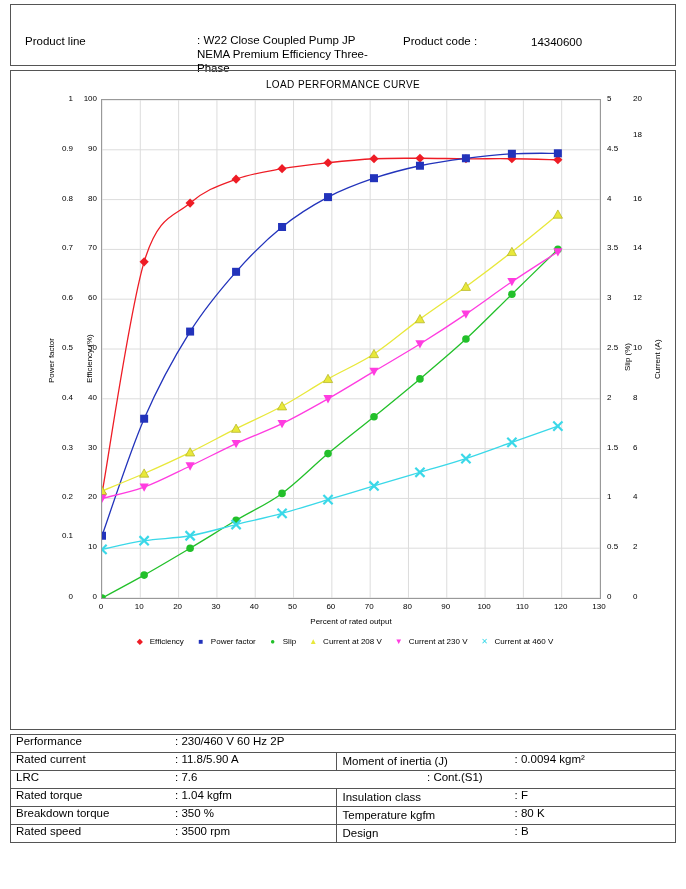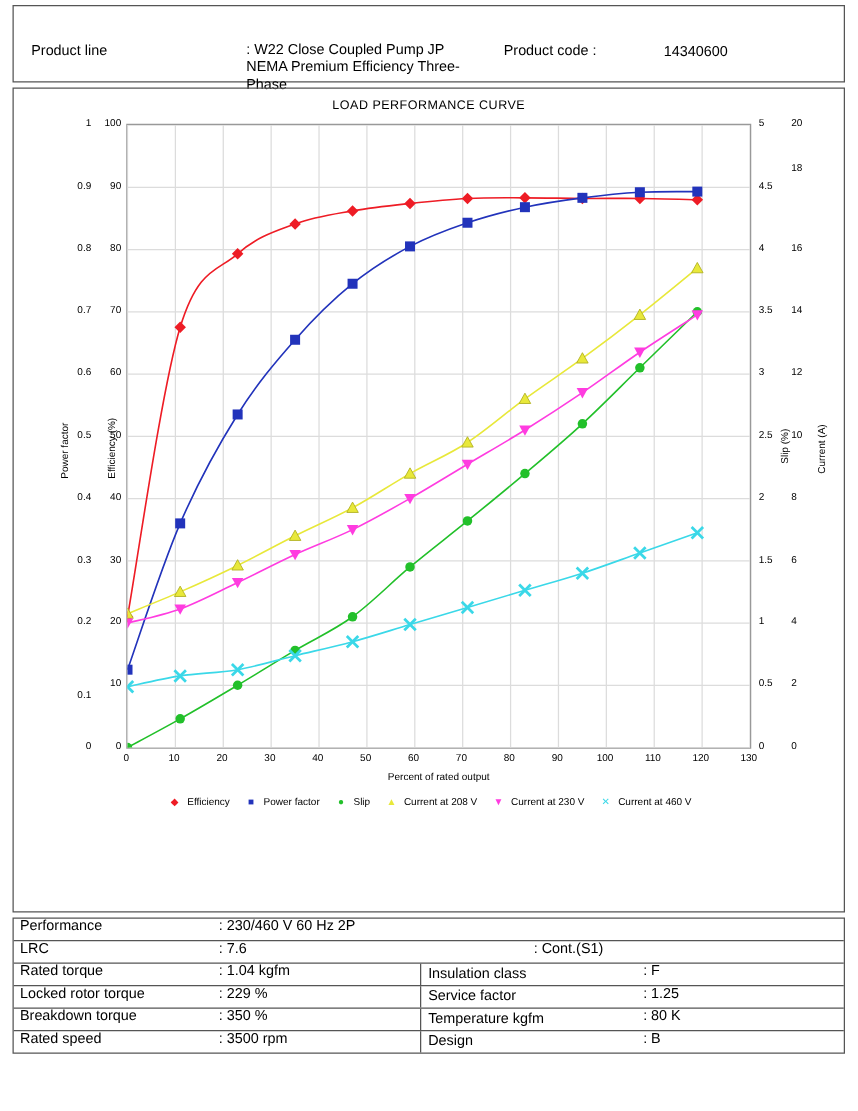--- a/index.html
+++ b/index.html
@@ -299,21 +299,21 @@
         <div class="axis-lbl" style="left: 271.538px; top: 531px; width: 20px; text-align: center;">50</div>
         <div class="axis-lbl" style="left: 309.846px; top: 531px; width: 20px; text-align: center;">60</div>
         <div class="axis-lbl" style="left: 348.154px; top: 531px; width: 20px; text-align: center;">70</div>
         <div class="axis-lbl" style="left: 386.462px; top: 531px; width: 20px; text-align: center;">80</div>
         <div class="axis-lbl" style="left: 424.769px; top: 531px; width: 20px; text-align: center;">90</div>
         <div class="axis-lbl" style="left: 463.077px; top: 531px; width: 20px; text-align: center;">100</div>
         <div class="axis-lbl" style="left: 501.385px; top: 531px; width: 20px; text-align: center;">110</div>
         <div class="axis-lbl" style="left: 539.692px; top: 531px; width: 20px; text-align: center;">120</div>
         <div class="axis-lbl" style="left: 578px; top: 531px; width: 20px; text-align: center;">130</div>
         <div class="axis-lbl" style="left: 36px; top: 521px; text-align: right; width: 26px;">0</div>
-        <div class="axis-lbl" style="left: 36px; top: 480px; text-align: right; width: 26px;">0.1</div>
+        <div class="axis-lbl" style="left: 36px; top: 460px; text-align: right; width: 26px;">0.1</div>
         <div class="axis-lbl" style="left: 36px; top: 421.4px; text-align: right; width: 26px;">0.2</div>
         <div class="axis-lbl" style="left: 36px; top: 371.6px; text-align: right; width: 26px;">0.3</div>
         <div class="axis-lbl" style="left: 36px; top: 321.8px; text-align: right; width: 26px;">0.4</div>
         <div class="axis-lbl" style="left: 36px; top: 272px; text-align: right; width: 26px;">0.5</div>
         <div class="axis-lbl" style="left: 36px; top: 222.2px; text-align: right; width: 26px;">0.6</div>
         <div class="axis-lbl" style="left: 36px; top: 172.4px; text-align: right; width: 26px;">0.7</div>
         <div class="axis-lbl" style="left: 36px; top: 122.6px; text-align: right; width: 26px;">0.8</div>
         <div class="axis-lbl" style="left: 36px; top: 72.8px; text-align: right; width: 26px;">0.9</div>
         <div class="axis-lbl" style="left: 36px; top: 23px; text-align: right; width: 26px;">1</div>
         <div class="axis-lbl" style="left: 60px; top: 521px; text-align: right; width: 26px;">0</div>
@@ -384,37 +384,37 @@
       </div>
   </div>
 
   <div class="perf-box">
     <div class="perf-row">
       <div class="c-label">Performance</div>
       <div class="full">: 230/460 V 60 Hz 2P</div>
     </div>
     <div id="perf-rows">
         <div class="perf-row">
+          <div class="c-label">Rated current</div>
+          <div class="c-val">: 11.8/5.90 A</div>
+          <div class="c-label2">Moment of inertia (J)</div>
+          <div class="c-val2">: 0.0094 kgm²</div>
+        </div>
+        <div class="perf-row">
           <div class="c-label">LRC</div>
           <div class="c-val">: 7.6</div>
           <div class="c-val2">: Cont.(S1)</div>
         </div>
         <div class="perf-row">
           <div class="c-label">Rated torque</div>
           <div class="c-val">: 1.04 kgfm</div>
           <div class="c-label2">Insulation class</div>
           <div class="c-val2">: F</div>
         </div>
         <div class="perf-row">
-          <div class="c-label">Locked rotor torque</div>
-          <div class="c-val">: 229 %</div>
-          <div class="c-label2">Service factor</div>
-          <div class="c-val2">: 1.25</div>
-        </div>
-        <div class="perf-row">
           <div class="c-label">Breakdown torque</div>
           <div class="c-val">: 350 %</div>
           <div class="c-label2">Temperature kgfm</div>
           <div class="c-val2">: 80 K</div>
         </div>
         <div class="perf-row">
           <div class="c-label">Rated speed</div>
           <div class="c-val">: 3500 rpm</div>
           <div class="c-label2">Design</div>
           <div class="c-val2">: B</div>

